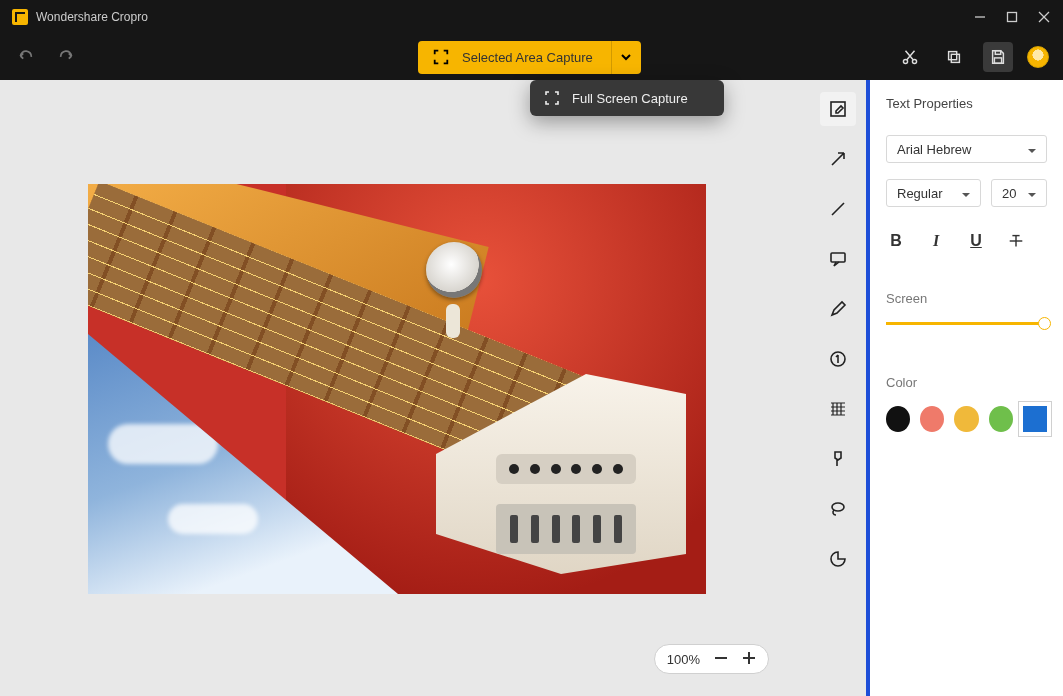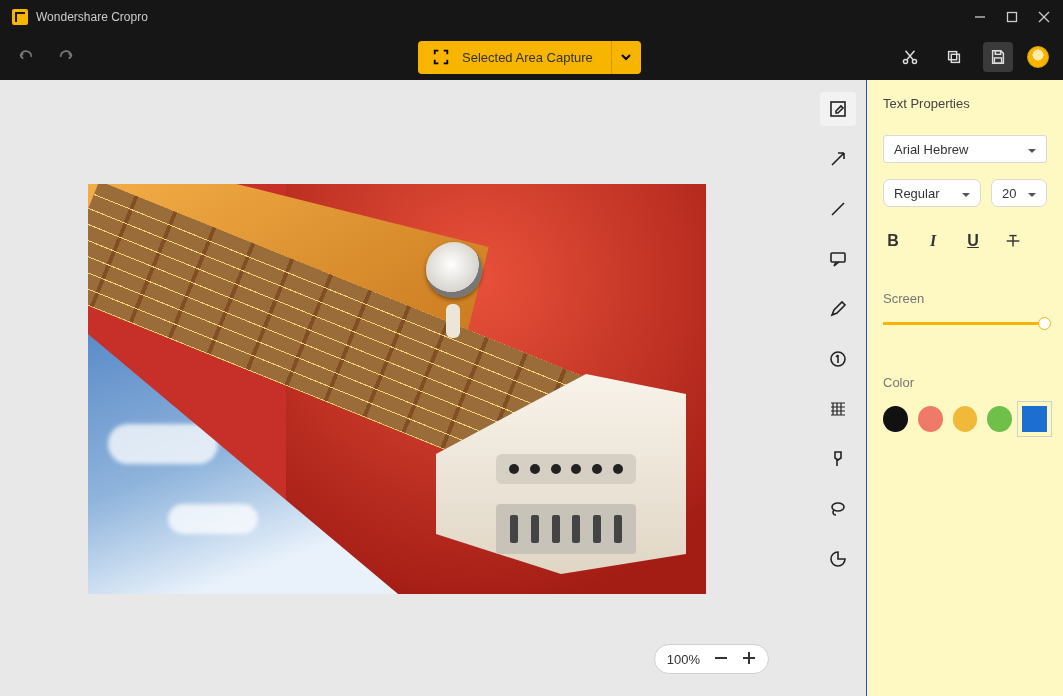--- a/index.html
+++ b/index.html
@@ -55,26 +55,26 @@
 .drop{position:absolute;left:530px;top:80px;width:194px;background:#383838;color:#eee;border-radius:6px;overflow:hidden;box-shadow:0 6px 20px rgba(0,0,0,.35);}
 .drop-item{display:flex;align-items:center;gap:12px;padding:10px 14px;font-size:13px;cursor:pointer;}
 .drop-item svg{width:16px;height:16px;stroke:#eee;fill:none;stroke-width:1.6;}
 .drop::before{content:"";position:absolute;top:-6px;right:20px;border:6px solid transparent;border-bottom-color:#383838;}
 
 .toolstrip{width:57px;background:#e8e8e8;display:flex;flex-direction:column;align-items:center;gap:16px;padding-top:12px;}
 .tool{width:36px;height:34px;border-radius:4px;display:flex;align-items:center;justify-content:center;cursor:pointer;}
 .tool.active{background:#f2f2f2;}
 .tool svg{width:20px;height:20px;stroke:#222;fill:none;stroke-width:1.6;}
 
-.props{width:197px;background:#fef9c3;border-left:1px solid #1d4ed8;padding:16px;}
+.props{width:197px;background:#ffffff;border-left:4px solid #1d4ed8;padding:16px;}
 .props h3{font-size:13px;font-weight:500;color:#444;margin-bottom:24px;}
 .selectbox{width:100%;height:28px;border:1px solid #d8d8d8;border-radius:3px;background:#fff;display:flex;align-items:center;padding:0 10px;font-size:13px;position:relative;cursor:pointer;margin-bottom:16px;}
 .selectbox::after{content:"";position:absolute;right:10px;top:13px;border:4px solid transparent;border-top-color:#555;}
 .row{display:flex;gap:10px;margin-bottom:24px;}
-.row .selectbox{margin-bottom:0;border-radius:7px;}
+.row .selectbox{margin-bottom:0;}
 .row .small{width:56px;flex:none;text-align:right;}
 .row .grow{flex:1;}
 .fmt-row{display:flex;gap:20px;margin-bottom:40px;}
 .fmt{width:20px;height:20px;cursor:pointer;display:flex;align-items:center;justify-content:center;font-size:16px;font-weight:bold;}
 .label{font-size:13px;color:#777;margin-bottom:16px;}
 .slider{height:3px;background:#f7b500;position:relative;margin-bottom:50px;}
 .slider::after{content:"";position:absolute;right:-4px;top:-5px;width:11px;height:11px;border-radius:50%;background:#fff;border:1px solid #f7b500;}
 .swatches{display:flex;gap:10px;margin-top:16px;}
 .swatch{width:26px;height:26px;border-radius:50%;cursor:pointer;}
 .swatch.sel{border-radius:0;outline:1px solid #d0d0d0;outline-offset:4px;}
@@ -288,13 +288,19 @@
         <div class="swatch" style="background: rgb(17, 17, 17);"></div>
         <div class="swatch" style="background: rgb(239, 122, 106);"></div>
         <div class="swatch" style="background: rgb(240, 185, 58);"></div>
         <div class="swatch" style="background: rgb(111, 191, 75);"></div>
         <div class="swatch sel" style="background: rgb(28, 111, 209);"></div>
       </div>
   </div>
 </div>
 
 <div class="drop">
+  <div class="drop-item">
+    <svg viewBox="0 0 16 16">
+        <path d="M2 5V2h3M14 5V2h-3M2 11v3h3M14 11v3h-3"></path>
+      </svg>
+    <span>Full Screen Capture</span>
+  </div>
 </div>
 
 </body></html>

